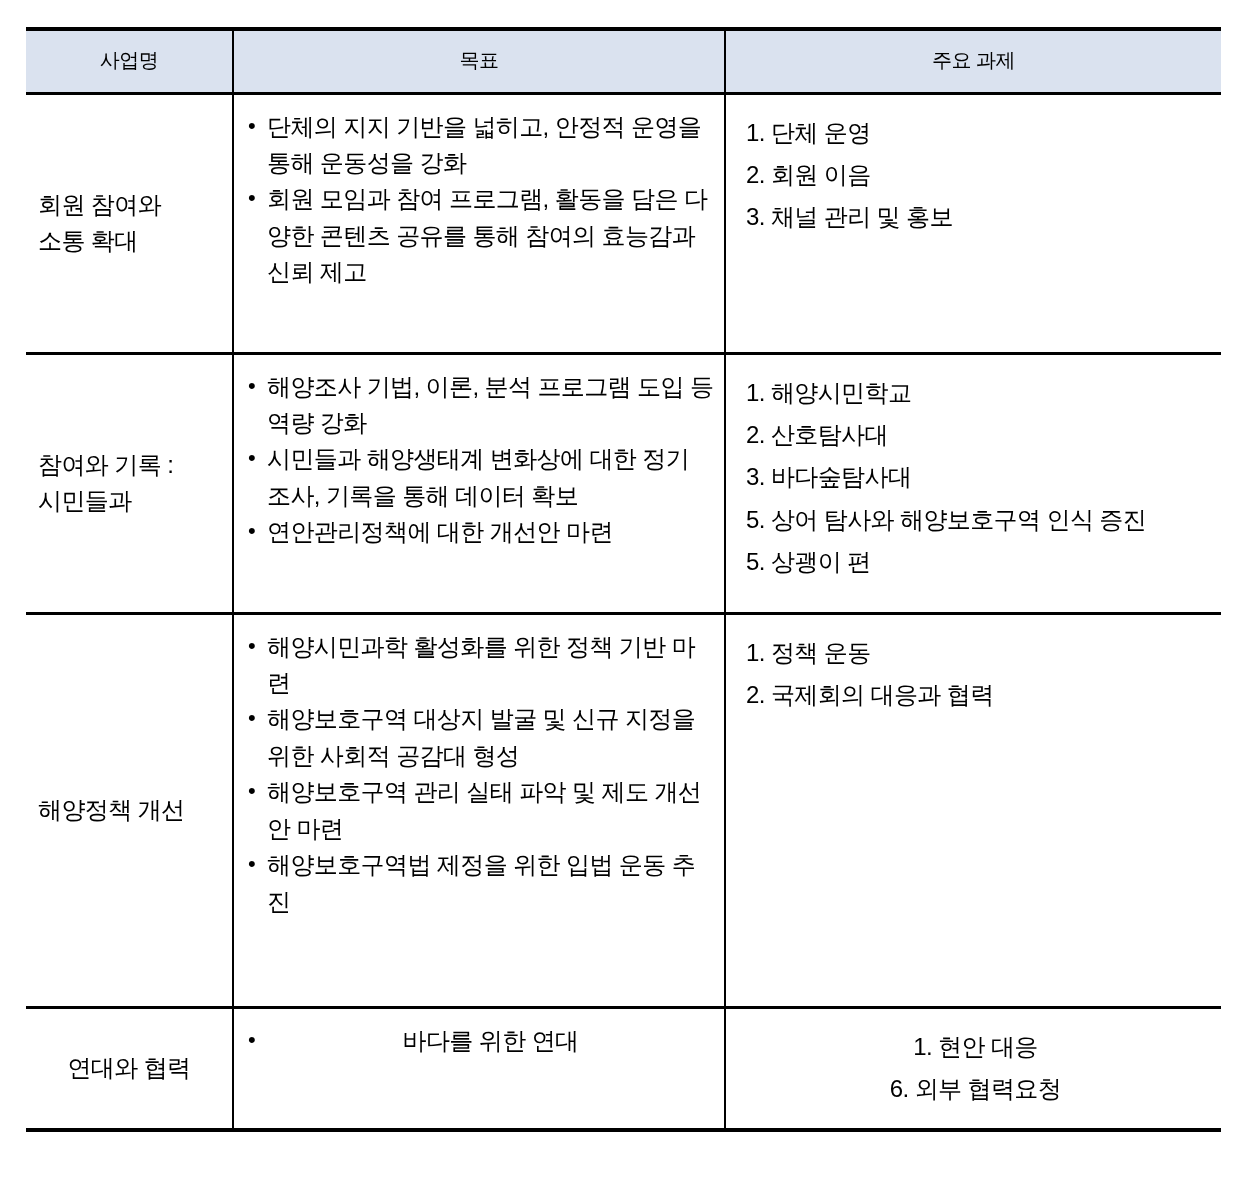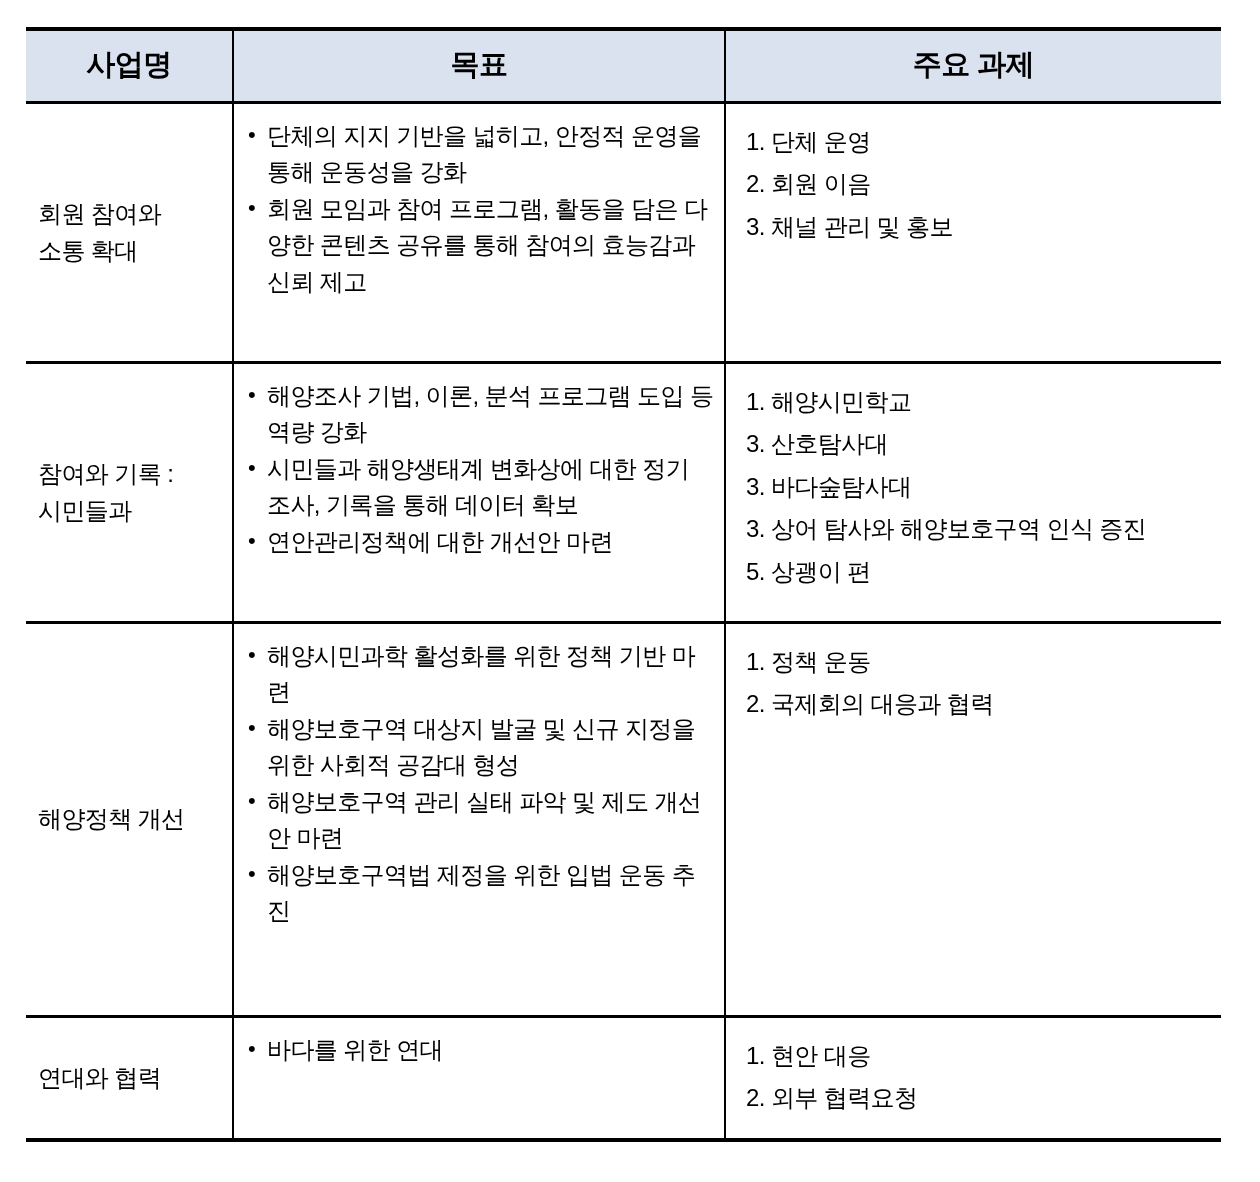--- a/index.html
+++ b/index.html
@@ -41,22 +41,22 @@
 
   
   thead th {
     background: #dae2ef;
     border-top: 4px solid #000000;
     border-bottom: 3px solid #000000;
     border-left: 2px solid #000000;
     padding: 14px 8px 16px 8px;
     text-align: center;
     vertical-align: middle;
-    font-size: 29px;
-    font-weight: bold;
+    font-size: 20px;
+    font-weight: normal;
     letter-spacing: -0.5px;
     height: 64px;
     box-sizing: border-box;
   }
   thead th.first-col { border-left: none; }
 
   
   tbody td {
     border-bottom: 3px solid #000000;
     border-left: 2px solid #000000;
@@ -69,20 +69,21 @@
   }
   tbody td.col-name {
     border-left: none;
     text-align: left;
     vertical-align: middle;
     padding-left: 12px;
     padding-right: 12px;
   }
   tbody tr:last-child td {
     border-bottom: 4px solid #000000;
+    text-align: center;
   }
 
   .name-line { display: block; white-space: nowrap; }
 
   ul.goal-list,
   ol.task-list {
     margin: 0;
     padding: 0;
     list-style: none;
   }
@@ -159,23 +160,23 @@
           <td class="col-goal">
             <ul class="goal-list">
               <li>해양조사 기법, 이론, 분석 프로그램 도입 등 역량 강화</li>
               <li>시민들과 해양생태계 변화상에 대한 정기 조사, 기록을 통해 데이터 확보</li>
               <li>연안관리정책에 대한 개선안 마련</li>
             </ul>
           </td>
           <td class="col-task">
             <ol class="task-list">
               <li>1. 해양시민학교</li>
-              <li>3. 산호탐사대</li>
+              <li>2. 산호탐사대</li>
               <li>3. 바다숲탐사대</li>
-              <li>3. 상어 탐사와 해양보호구역 인식 증진</li>
+              <li>5. 상어 탐사와 해양보호구역 인식 증진</li>
               <li>5. 상괭이 편</li>
             </ol>
           </td>
         </tr>
 
         <tr class="row-2">
           <td class="col-name">
             <span class="name-line">해양정책 개선</span>
           </td>
           <td class="col-goal">
@@ -199,21 +200,21 @@
             <span class="name-line">연대와 협력</span>
           </td>
           <td class="col-goal">
             <ul class="goal-list">
               <li>바다를 위한 연대</li>
             </ul>
           </td>
           <td class="col-task">
             <ol class="task-list">
               <li>1. 현안 대응</li>
-              <li>2. 외부 협력요청</li>
+              <li>6. 외부 협력요청</li>
             </ol>
           </td>
         </tr>
 
       </tbody>
     </table>
   </div>
 </div>
 
 </body></html>

